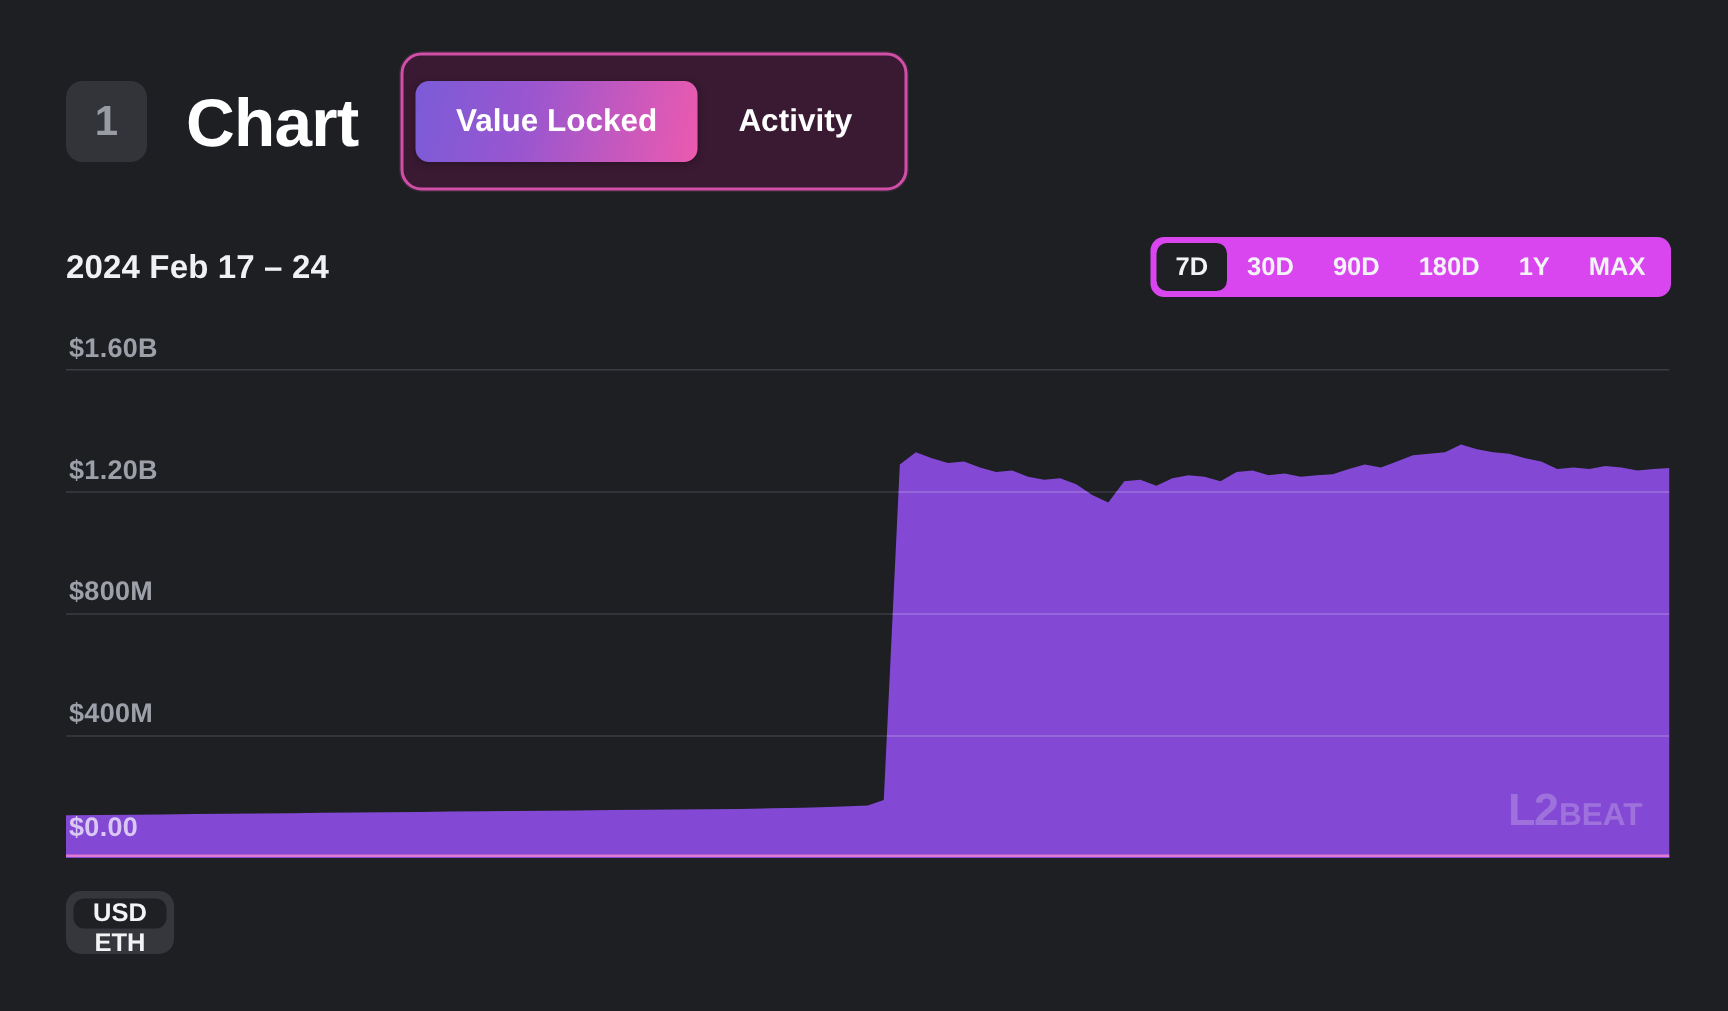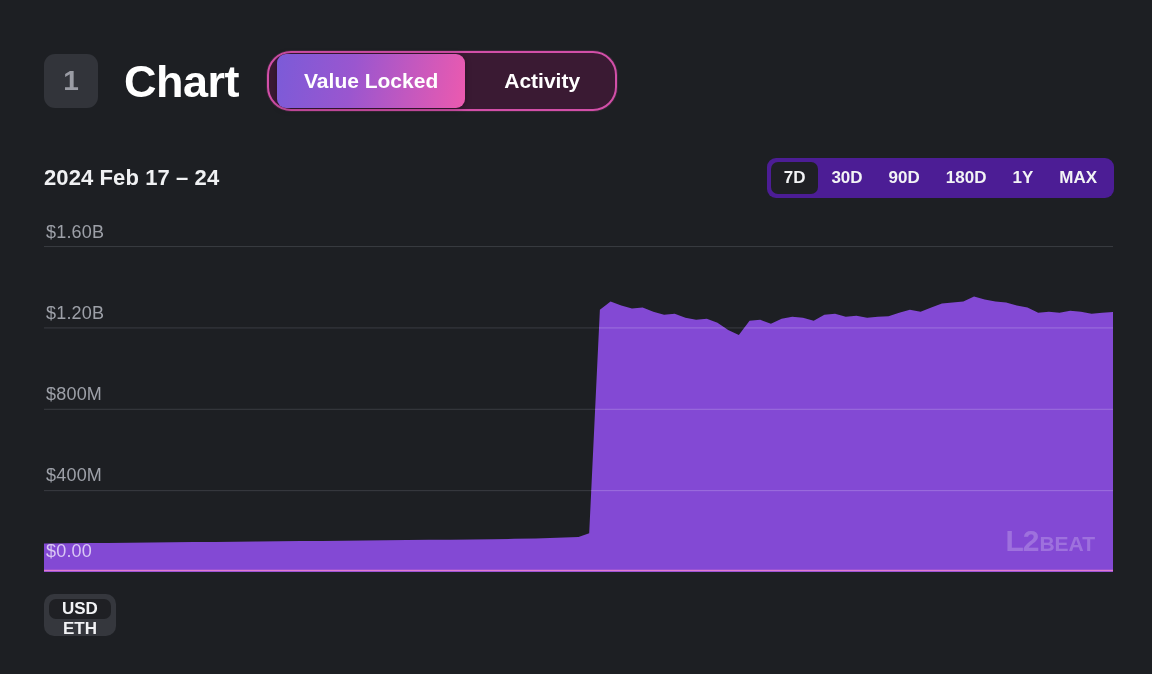--- a/index.html
+++ b/index.html
@@ -50,29 +50,29 @@
     margin-left: 26px;
     color: #ffffff;
     font-size: 45px;
     font-weight: 800;
     letter-spacing: -0.5px;
     line-height: 1;
   }
 
   .tabs-pill {
     margin-left: 28px;
-    height: 60px;
+    height: 92px;
     box-sizing: border-box;
-    border-radius: 24px;
+    border-radius: 14px;
     background: #3a1a33;
     border: 2px solid #d24fa8;
     display: flex;
     align-items: center;
     padding: 8px;
-    gap: 12px;
+    gap: 0;
     box-shadow: 0 0 0 1px rgba(210,79,168,0.15);
   }
   .tab {
     height: 54px;
     padding: 0 27px;
     border-radius: 9px;
     display: flex;
     align-items: center;
     justify-content: center;
     font-size: 21px;
@@ -104,21 +104,21 @@
   .date-range {
     color: #f0f1f3;
     font-size: 22px;
     font-weight: 700;
     letter-spacing: 0.1px;
   }
 
   .range-group {
     display: flex;
     align-items: center;
-    background: #4c1d95;
+    background: #d946ef;
     border-radius: 9px;
     padding: 4px;
     height: 40px;
     box-sizing: border-box;
   }
   .range-btn {
     height: 32px;
     padding: 0 13px;
     border-radius: 7px;
     color: #f2f3f5;
@@ -155,21 +155,21 @@
     top: 0;
     width: 1069px;
     height: 360px;
     pointer-events: none;
   }
   .y-label {
     position: absolute;
     left: 2px;
     color: #9da0a8;
     font-size: 18px;
-    font-weight: 400;
+    font-weight: 700;
     letter-spacing: 0.2px;
     white-space: nowrap;
   }
   .y-label.on-fill {
     color: #d9c7f4;
   }
 
   .watermark {
     position: absolute;
     right: 18px;

